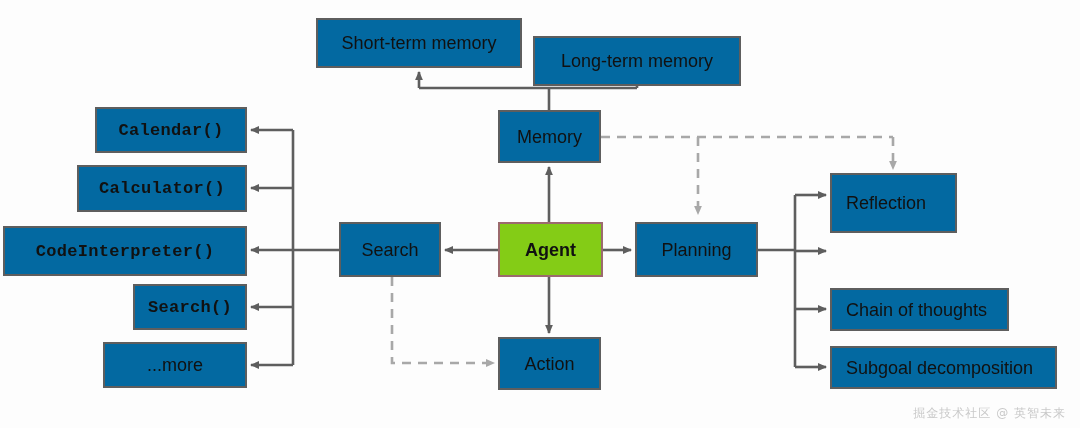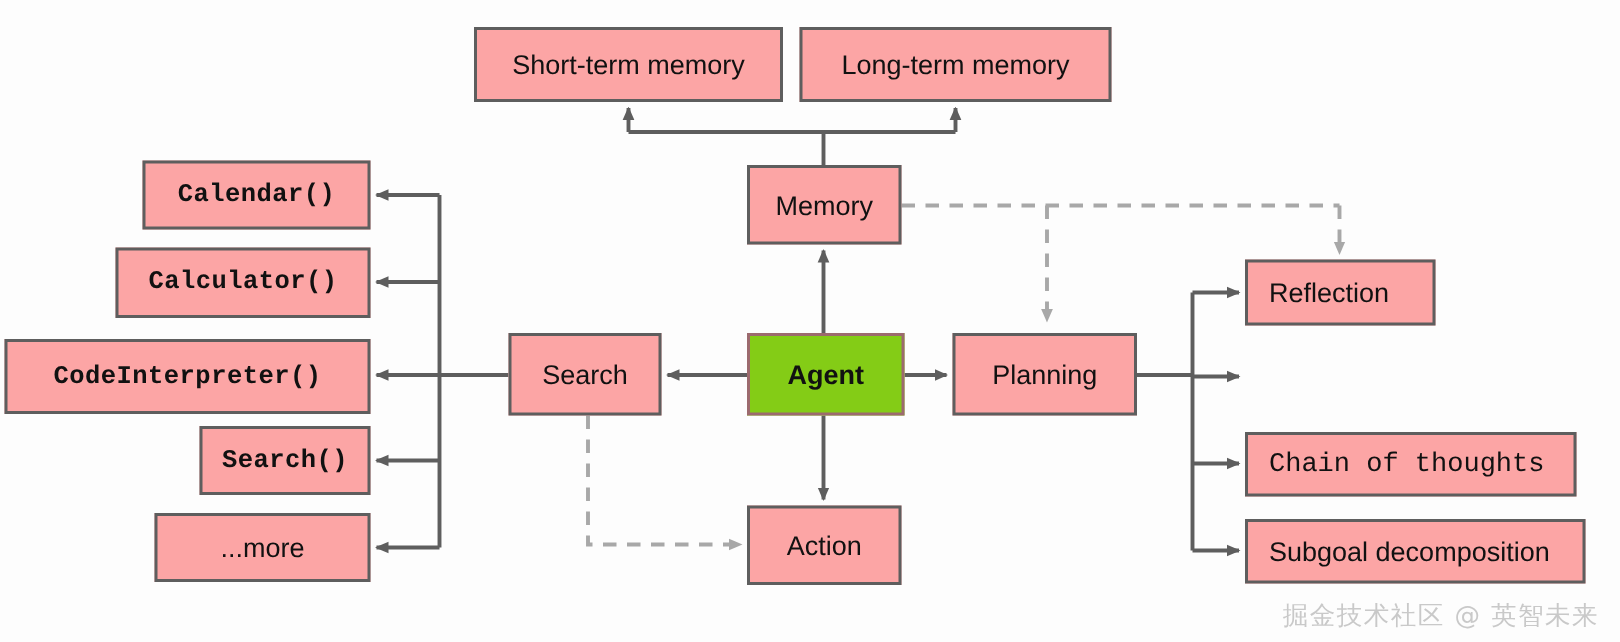--- a/index.html
+++ b/index.html
@@ -9,21 +9,21 @@
     background:#fdfdfd;
     font-family:"Liberation Sans", sans-serif;
     overflow:hidden;
     position:relative;
   }
   #diagram{position:absolute;left:0;top:0;width:1080px;height:428px;}
 
   .node{
     position:absolute;
     box-sizing:border-box;
-    background:#fca5a5;
+    background:#0369a1;
     border:2px solid #5e5e5e;
     display:flex;
     align-items:center;
     justify-content:center;
     color:#111;
     font-size:18px;
     line-height:1;
     white-space:nowrap;
     user-select:none;
   }
@@ -37,21 +37,21 @@
     background:#84cc16;
     border-color:#9c6a6e;
     font-weight:bold;
   }
   .node.plain{font-size:18px;}
 
   .watermark{
     position:absolute;
     right:14px;
     bottom:6px;
-    font-size:17px;
+    font-size:12px;
     color:#c9c9c9;
     letter-spacing:1px;
     white-space:nowrap;
     font-family:"DejaVu Sans", sans-serif;
     user-select:none;
   }
   svg.edges{position:absolute;left:0;top:0;width:1080px;height:428px;pointer-events:none;}
 </style>
 </head>
 <body>
@@ -103,32 +103,32 @@
 
       <path d="M601,137 L893,137"></path>
       <path d="M698,137 L698,214" marker-end="url(#arrowDash)"></path>
       <path d="M893,137 L893,169" marker-end="url(#arrowDash)"></path>
 
       <path d="M392,277 L392,363 L494,363" marker-end="url(#arrowDash)"></path>
     </g>
   </svg>
 
   <div class="node plain" style="left:316px;top:18px;width:206px;height:50px;">Short-term memory</div>
-  <div class="node plain" style="left:533px;top:18px;width:208px;height:50px;">Long-term memory</div>
+  <div class="node plain" style="left:533px;top:36px;width:208px;height:50px;">Long-term memory</div>
   <div class="node plain" style="left:498px;top:110px;width:103px;height:53px;">Memory</div>
 
   <div class="node mono" style="left:95px;top:107px;width:152px;height:46px;">Calendar()</div>
   <div class="node mono" style="left:77px;top:165px;width:170px;height:47px;">Calculator()</div>
   <div class="node mono" style="left:3px;top:226px;width:244px;height:50px;">CodeInterpreter()</div>
   <div class="node plain" style="left:103px;top:342px;width:144px;height:46px;">...more</div>
   <div class="node mono" style="left:133px;top:284px;width:114px;height:46px;">Search()</div>
   <div class="node plain" style="left:339px;top:222px;width:102px;height:55px;">Search</div>
 
   <div class="node accent" style="left:498px;top:222px;width:105px;height:55px;">Agent</div>
   <div class="node plain" style="left:498px;top:337px;width:103px;height:53px;">Action</div>
 
   <div class="node plain" style="left:635px;top:222px;width:123px;height:55px;">Planning</div>
-  <div class="node plain" style="left:830px;top:173px;width:127px;height:44px;justify-content:flex-start;padding-left:14px;">Reflection</div>
-  <div class="node plain" style="left:830px;top:288px;width:221px;height:43px;justify-content:flex-start;padding-left:14px;font-family:Liberation Mono, monospace;">Chain of thoughts</div>
+  <div class="node plain" style="left:830px;top:173px;width:127px;height:60px;justify-content:flex-start;padding-left:14px;">Reflection</div>
+  <div class="node plain" style="left:830px;top:288px;width:179px;height:43px;justify-content:flex-start;padding-left:14px;">Chain of thoughts</div>
   <div class="node plain" style="left:830px;top:346px;width:227px;height:43px;justify-content:flex-start;padding-left:14px;">Subgoal decomposition</div>
 
   <div class="watermark">掘金技术社区 @ 英智未来</div>
 </div>
 
 </body></html>

